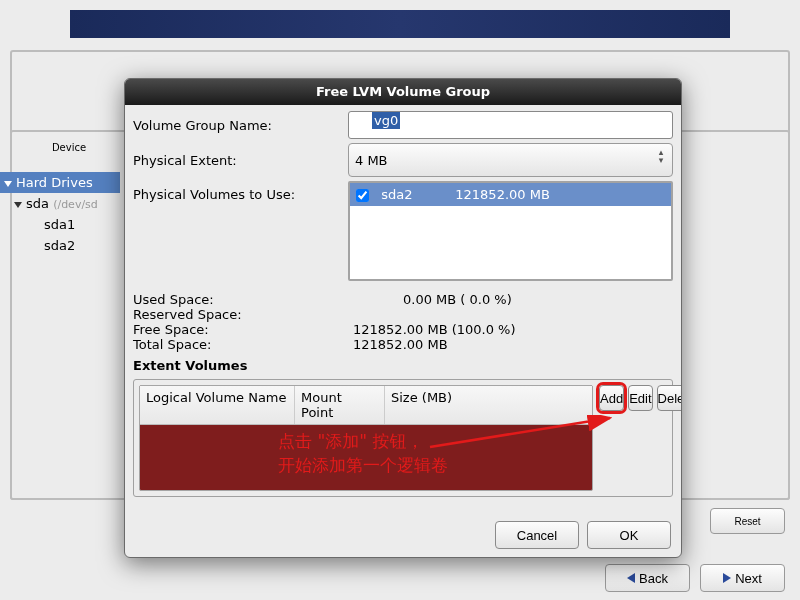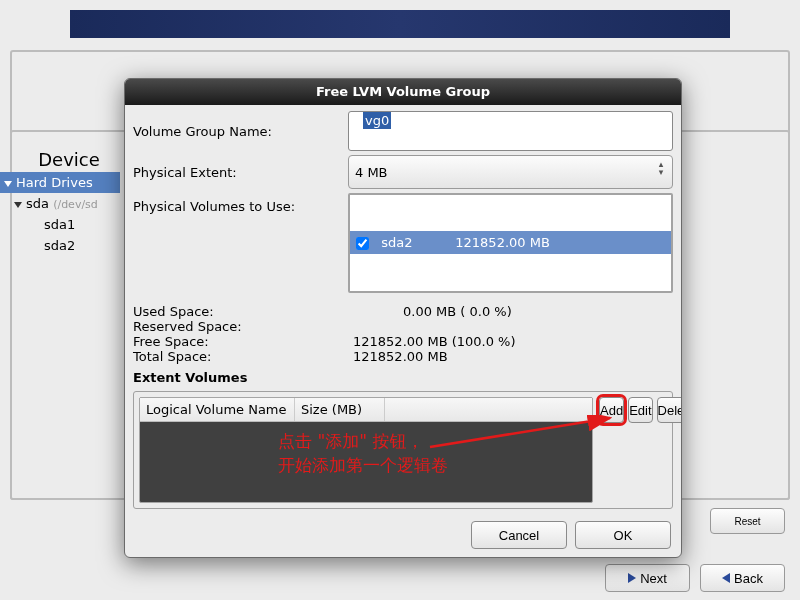--- a/index.html
+++ b/index.html
@@ -29,25 +29,25 @@
   .inner-frame {
     position: absolute;
     top: 130px; left: 10px;
     width: 780px; height: 370px;
     border: 2px solid #bcbcbc;
     background: #ececec;
     border-radius: 3px;
   }
   .device-header {
     position: absolute;
-    top: 141px; left: 14px;
+    top: 134px; left: 14px;
     width: 110px;
     padding: 8px 0;
     text-align: center;
-    font-size: 18px;
+    font-size: 10px;
   }
   .tree {
     position: absolute;
     top: 172px; left: 0;
     width: 120px;
     font-size: 13px;
   }
   .tree-row {
     padding: 3px 4px;
     white-space: nowrap;
@@ -123,25 +123,25 @@
     display: flex;
     align-items: center;
     margin-bottom: 4px;
   }
   .form-label {
     width: 215px;
     font-size: 13px;
   }
   .text-input {
     flex: 1;
-    height: 40px;
+    height: 28px;
     border: 1px solid #888;
     border-radius: 3px;
     background: #fff;
-    padding: 0 14px;
+    padding: 0 23px;
     font-size: 13px;
   }
   .text-input.sel { background:#fff; }
   .sel-text { background:#2f5fa8; color:#fff; padding:1px 2px; display:inline-block; }
   .combo {
     flex: 1;
     height: 26px;
     border: 1px solid #9a9a9a;
     border-radius: 4px;
     background: linear-gradient(#fcfcfc,#e5e5e5);
@@ -163,40 +163,39 @@
     border: 2px solid #a3a3a3;
     background: #fff;
     border-radius: 2px;
     overflow: hidden;
   }
   .pv-row {
     background: #6a8fc9;
     color: #fff;
     padding: 4px 6px;
     font-size: 13px;
-    margin-top: 36px;
   }
   .pv-row input[type=checkbox]{ margin-right:8px; vertical-align:middle; }
   .pv-name { display:inline-block; width:70px; }
   .space-block { margin-top:12px; font-size:13px; }
   .space-row { display:flex; }
   .space-row .sl { width:220px; }
   .lv-heading { font-weight:bold; margin-top:6px; }
   .lv-frame {
     margin-top:6px;
     border:1px solid #a0a0a0;
     border-radius:3px;
     padding:5px;
     height:118px;
     display:flex; gap:6px;
   }
   .lv-table {
     flex:1;
     border:1px solid #a5a5a5;
-    background:#404040;
+    background:#7f1d1d;
     border-radius:2px;
     font-size:13px;
   }
   .lv-thead { display:flex; background:linear-gradient(#f7f7f7,#e8e8e8); border-bottom:1px solid #bbb; }
   .lv-th { padding:4px 6px; border-right:1px solid #ccc; }
   .lv-th:nth-child(1){ width:155px; }
   .lv-th:nth-child(2){ width:90px; }
   .lv-th:nth-child(3){ flex:1; border-right:none; }
   .lv-buttons { width:68px; display:flex; flex-direction:row; gap:4px; }
   .lv-btn {
@@ -206,21 +205,21 @@
     border-radius:4px;
     font-size:13px;
     cursor:pointer;
   }
   .lv-btn.hl { outline:3px solid #e21a1a; outline-offset:0; }
   .dialog-buttons {
     position:absolute; bottom:8px; right:10px;
     display:flex; gap:8px;
   }
   .dlg-btn {
-    width:96px; height:28px;
+    width:84px; height:28px;
     background:linear-gradient(#fdfdfd,#e4e4e4);
     border:1px solid #8a8a8a;
     border-radius:4px;
     font-size:13px;
     cursor:pointer;
   }
   .annotation {
     position:absolute;
     left:278px; top:429px;
     color:#e21a1a;
@@ -252,26 +251,26 @@
     <span class="dev">(/dev/sd</span>
   </div>
   <div class="tree-row tree-part">sda1</div>
   <div class="tree-row tree-part">sda2</div>
 </div>
 
 <button class="reset-btn">Reset</button>
 
 <div class="nav-buttons">
   <button class="nav-btn">
+    <span class="arrow-icon arrow-left"></span>
+    <span>Back</span>
+  </button>
+  <button class="nav-btn">
     <span class="arrow-icon arrow-right"></span>
     <span>Next</span>
-  </button>
-  <button class="nav-btn">
-    <span class="arrow-icon arrow-left"></span>
-    <span>Back</span>
   </button>
 </div>
 
 <div class="dialog">
   <div class="dialog-title">Free LVM Volume Group</div>
   <div class="dialog-body">
 
     <div class="form-row">
       <div class="form-label">Volume Group Name:</div>
       <div class="text-input sel">
@@ -319,20 +318,21 @@
           <div>121852.00 MB</div>
         </div>
     </div>
 
     <div class="lv-heading">Extent Volumes</div>
 
     <div class="lv-frame">
       <div class="lv-table">
         <div class="lv-thead">
           <div class="lv-th">Logical Volume Name</div>
+          <div class="lv-th">Mount Point</div>
           <div class="lv-th">Size (MB)</div>
         </div>
       </div>
       <div class="lv-buttons">
         <button class="lv-btn hl">Add</button>
         <button class="lv-btn">Edit</button>
         <button class="lv-btn">Delete</button>
       </div>
     </div>
 

